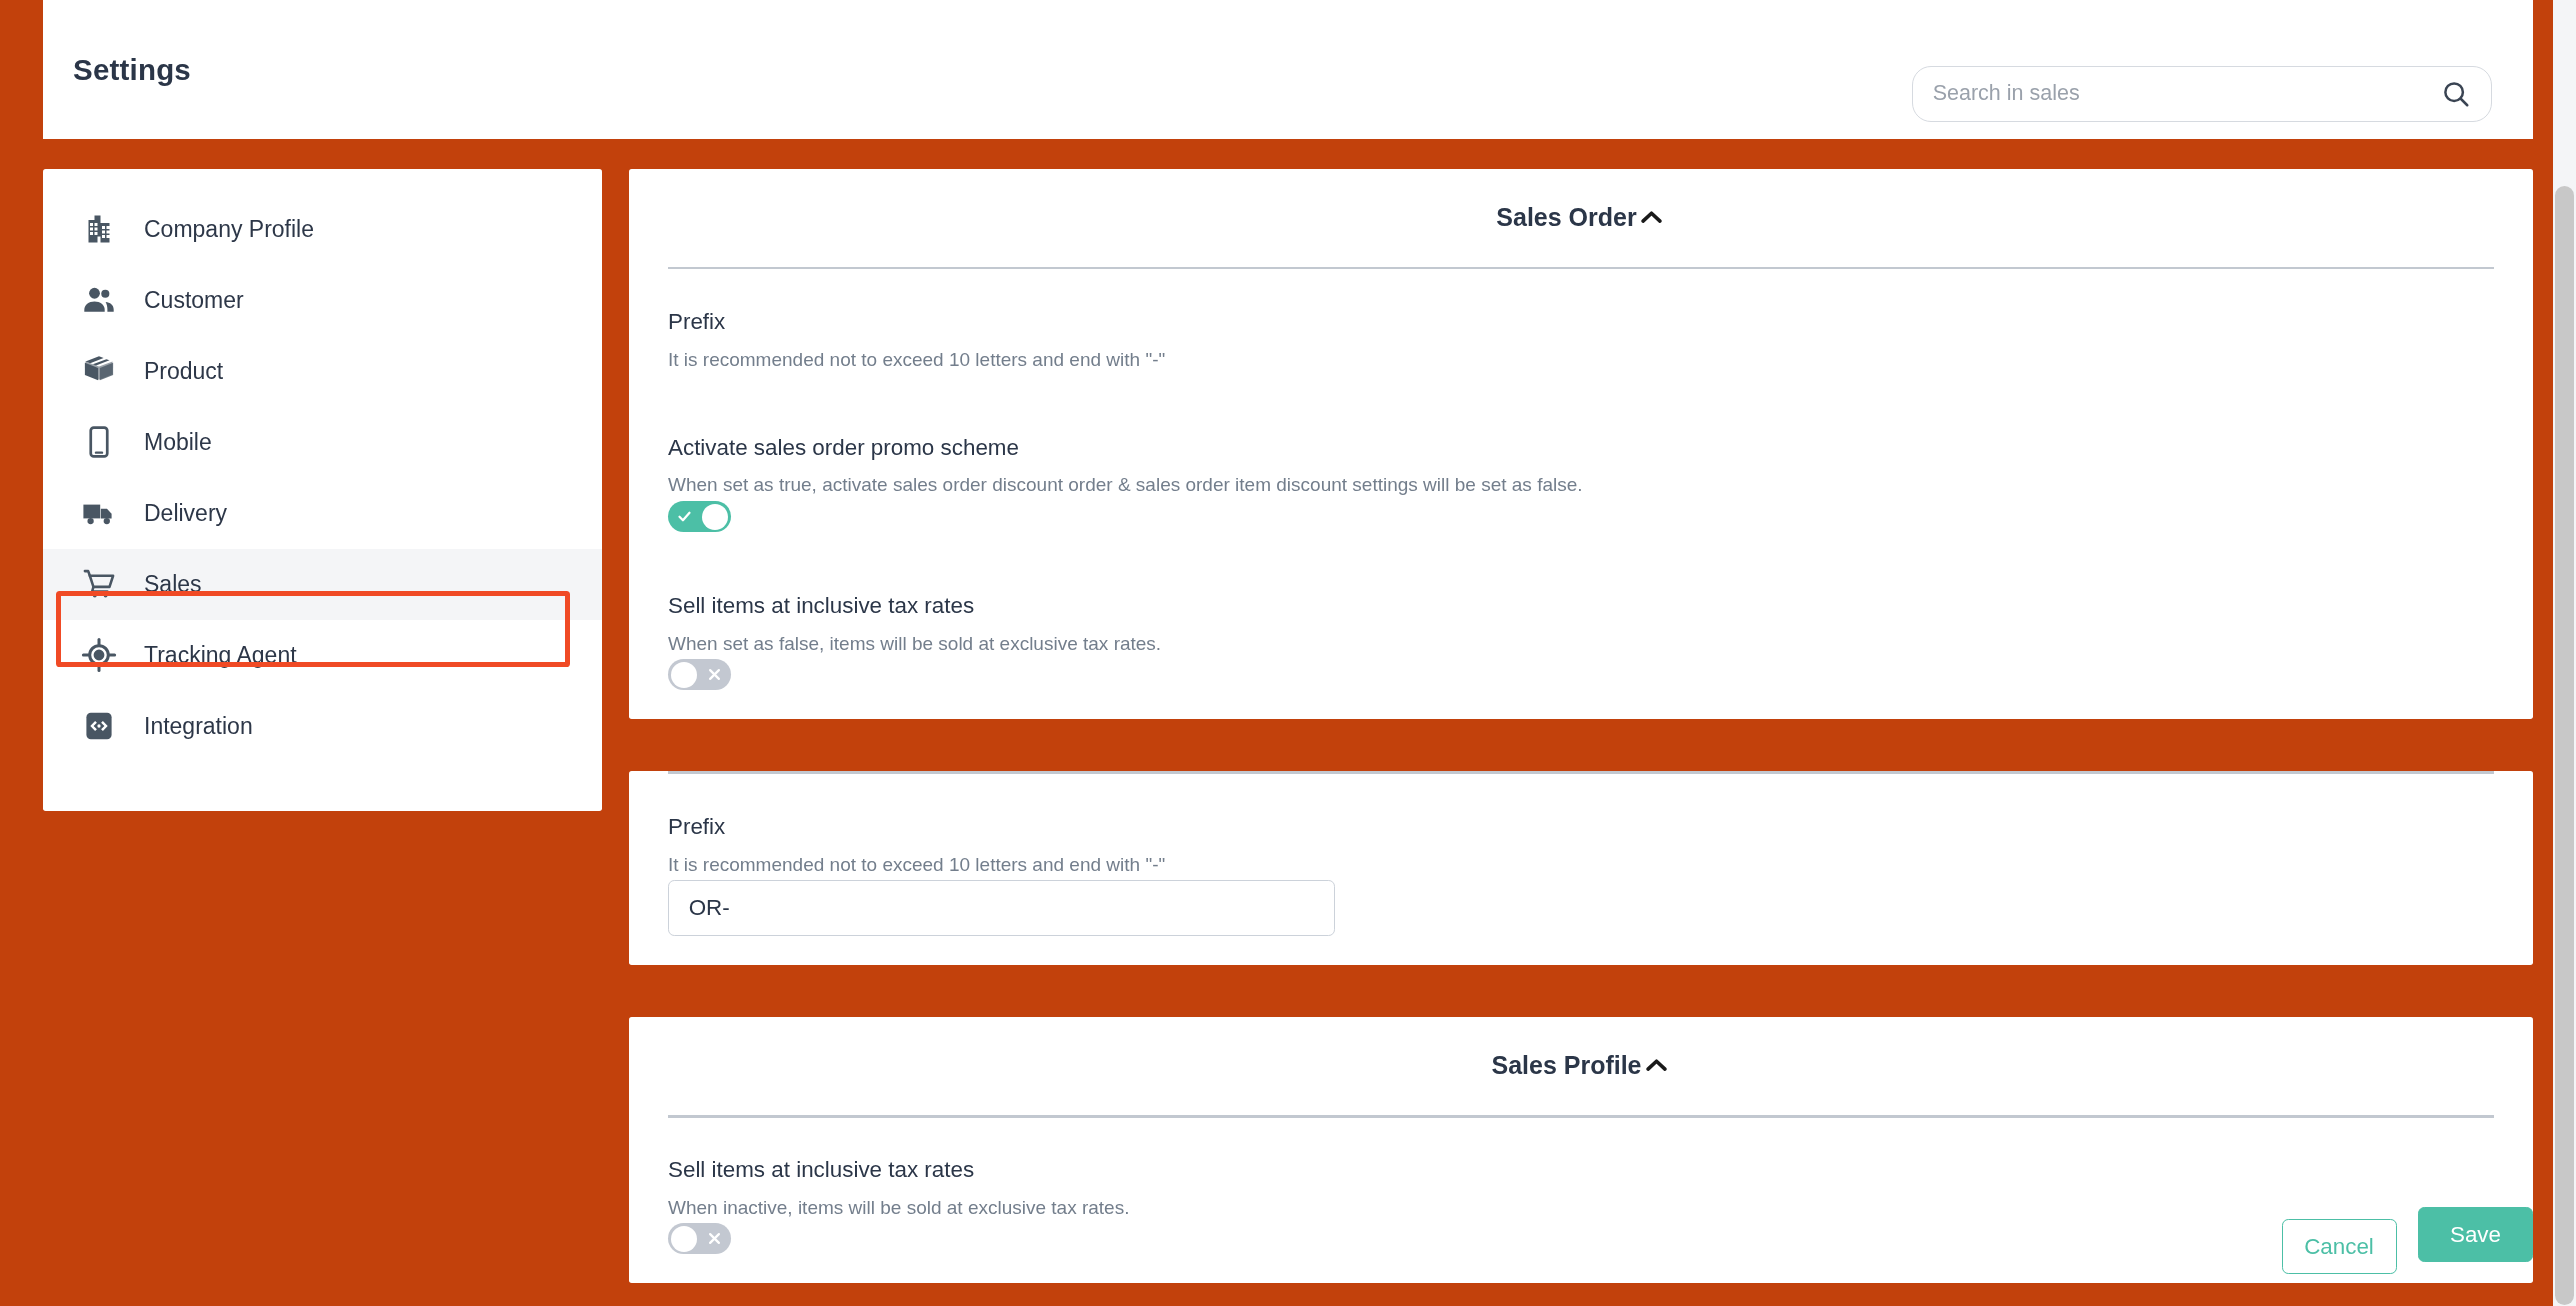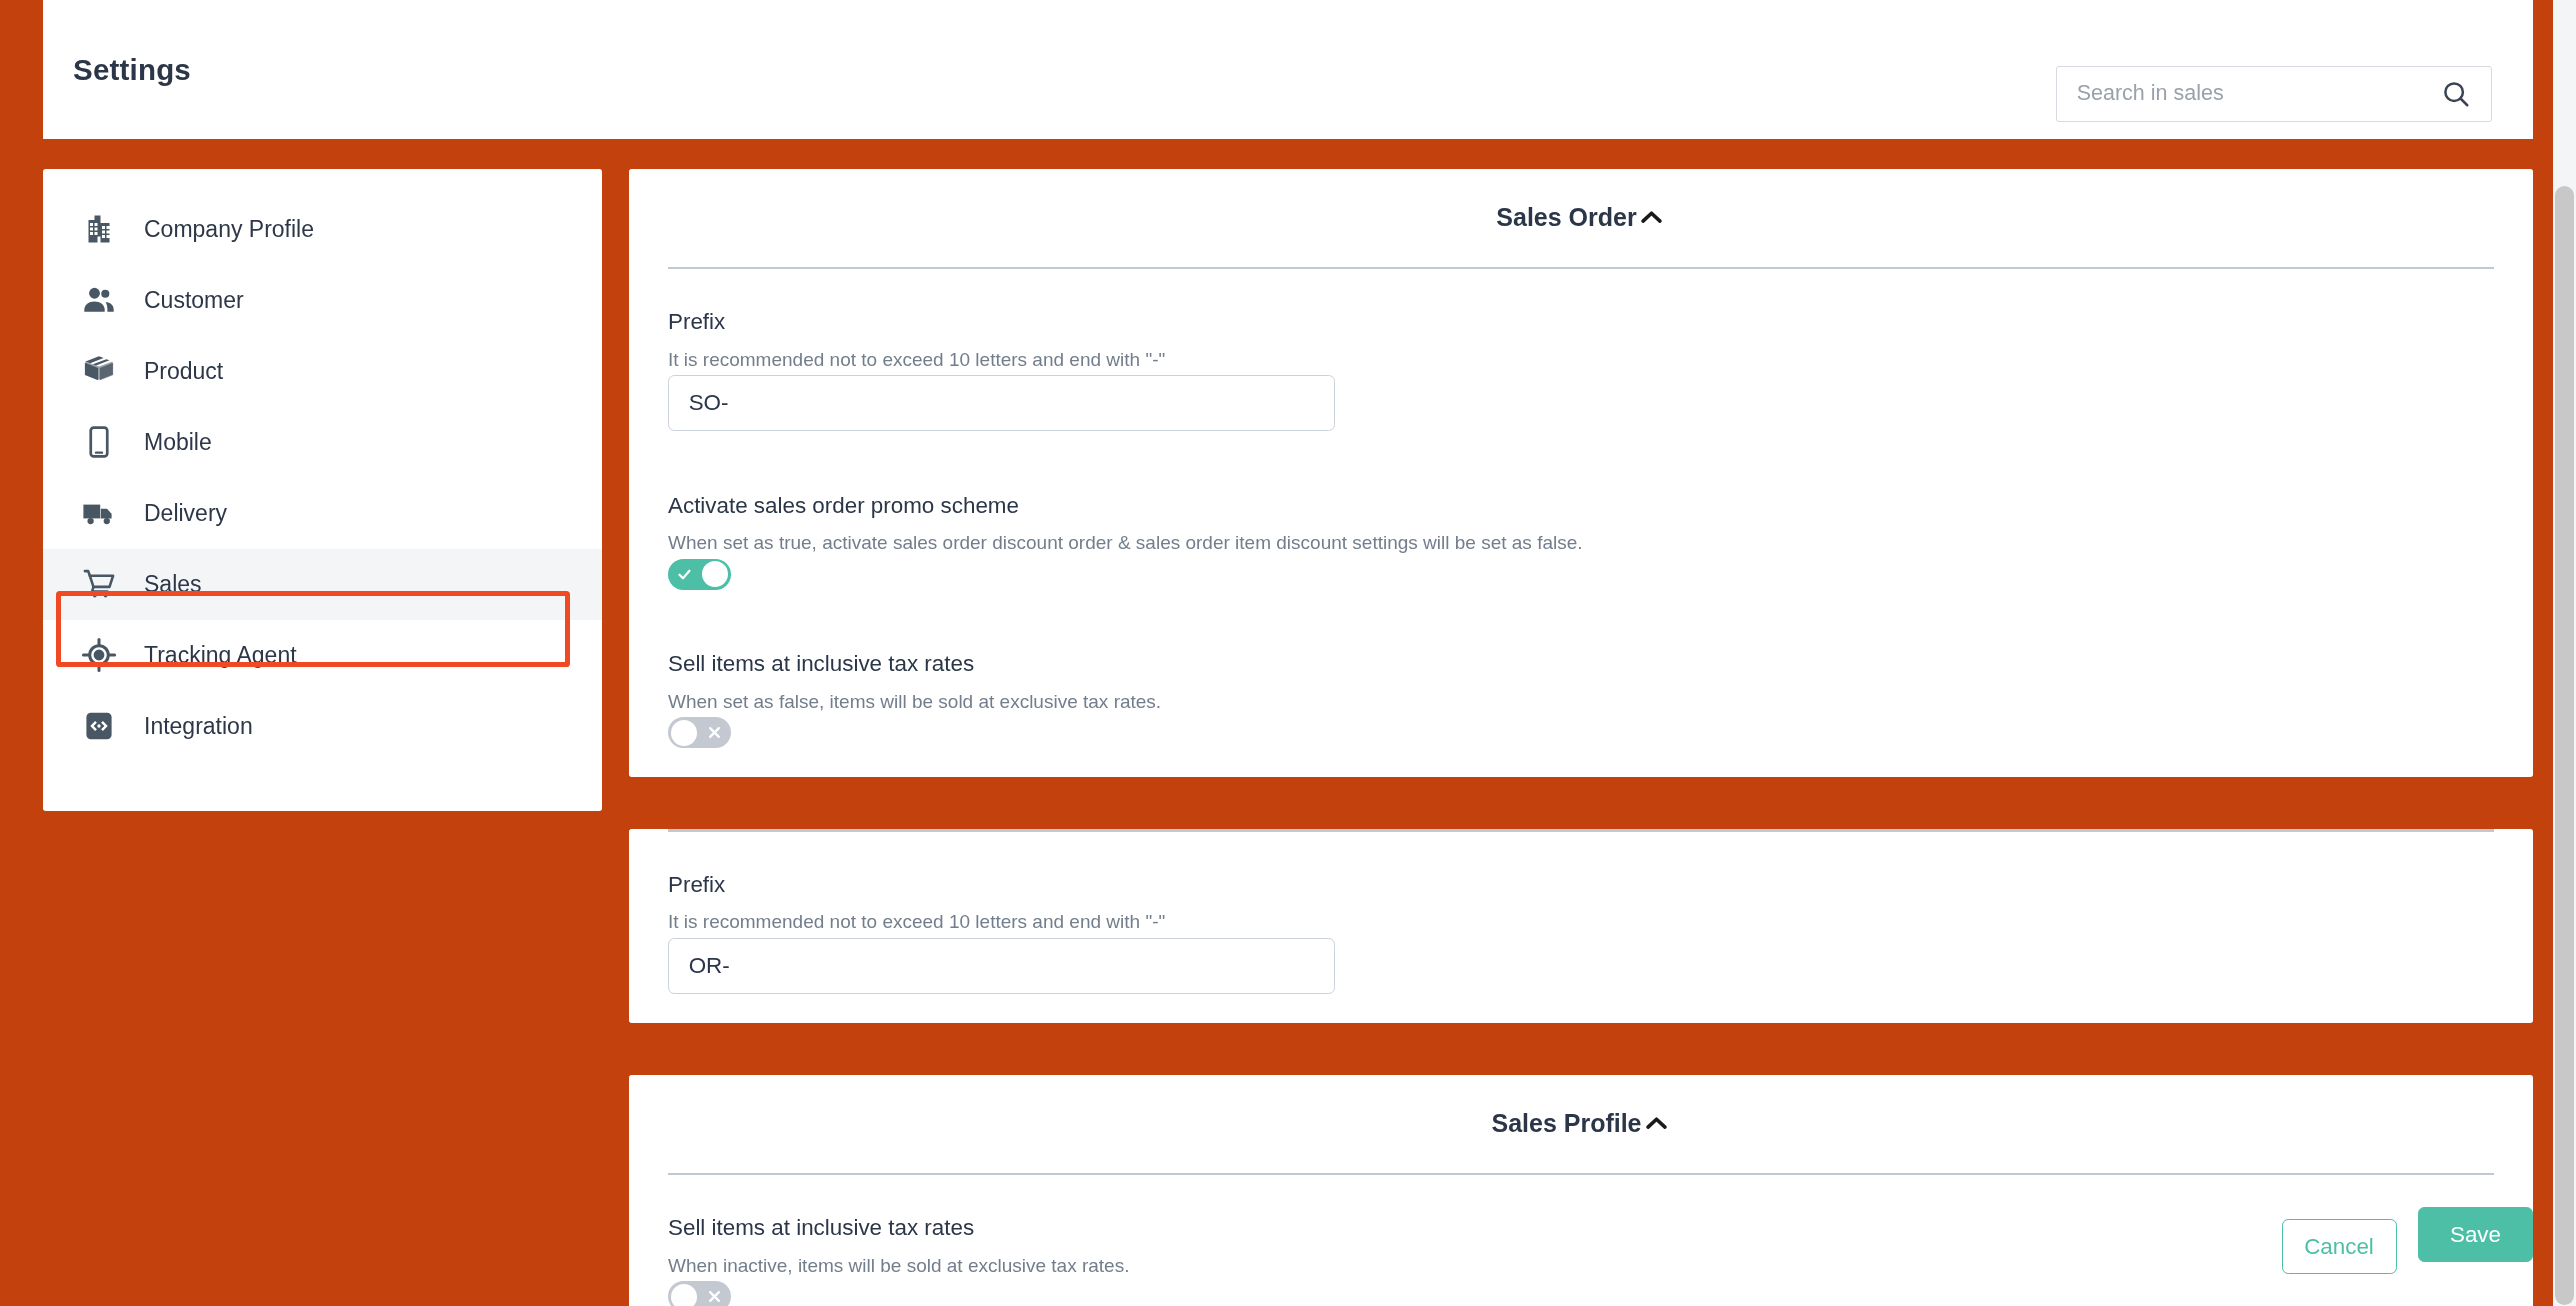--- a/index.html
+++ b/index.html
@@ -25,23 +25,23 @@
     padding: 0 41px 0 30px;
   }
   .page-title {
     font-size: 29.5px;
     font-weight: bold;
     color: #2b3648;
     letter-spacing: 0.2px;
   }
   .search-box {
     position: relative;
-    width: 436px; height: 56px;
+    width: 580px; height: 56px;
     border: 1.3px solid #d6dae0;
-    border-radius: 3px;
+    border-radius: 19px;
     background: #fff;
     display: flex; align-items: center;
     padding: 0 19.7px;
     margin-top: 48px;
   }
   .search-box input {
     flex: 1;
     border: none; outline: none;
     font-family: "Liberation Sans", sans-serif;
     font-size: 21.5px;
@@ -370,23 +370,20 @@
             </svg>
           </span>
         </div>
         <div class="divider"></div>
 
         <div class="row">
           <div class="row-texts">
             <div class="row-label">Prefix</div>
             <div class="row-desc">It is recommended not to exceed 10 letters and end with "-"</div>
           </div>
-          <div class="row-control">
-            <input class="text-input" type="text" value="SO-" style="">
-          </div>
         </div>
 
         <div class="row">
           <div class="row-texts">
             <div class="row-label">Activate sales order promo scheme</div>
             <div class="row-desc">When set as true, activate sales order discount order &amp; sales order item discount settings will be set as false.</div>
           </div>
           <div class="row-control">
             <span class="toggle on">
               <span class="mark">

